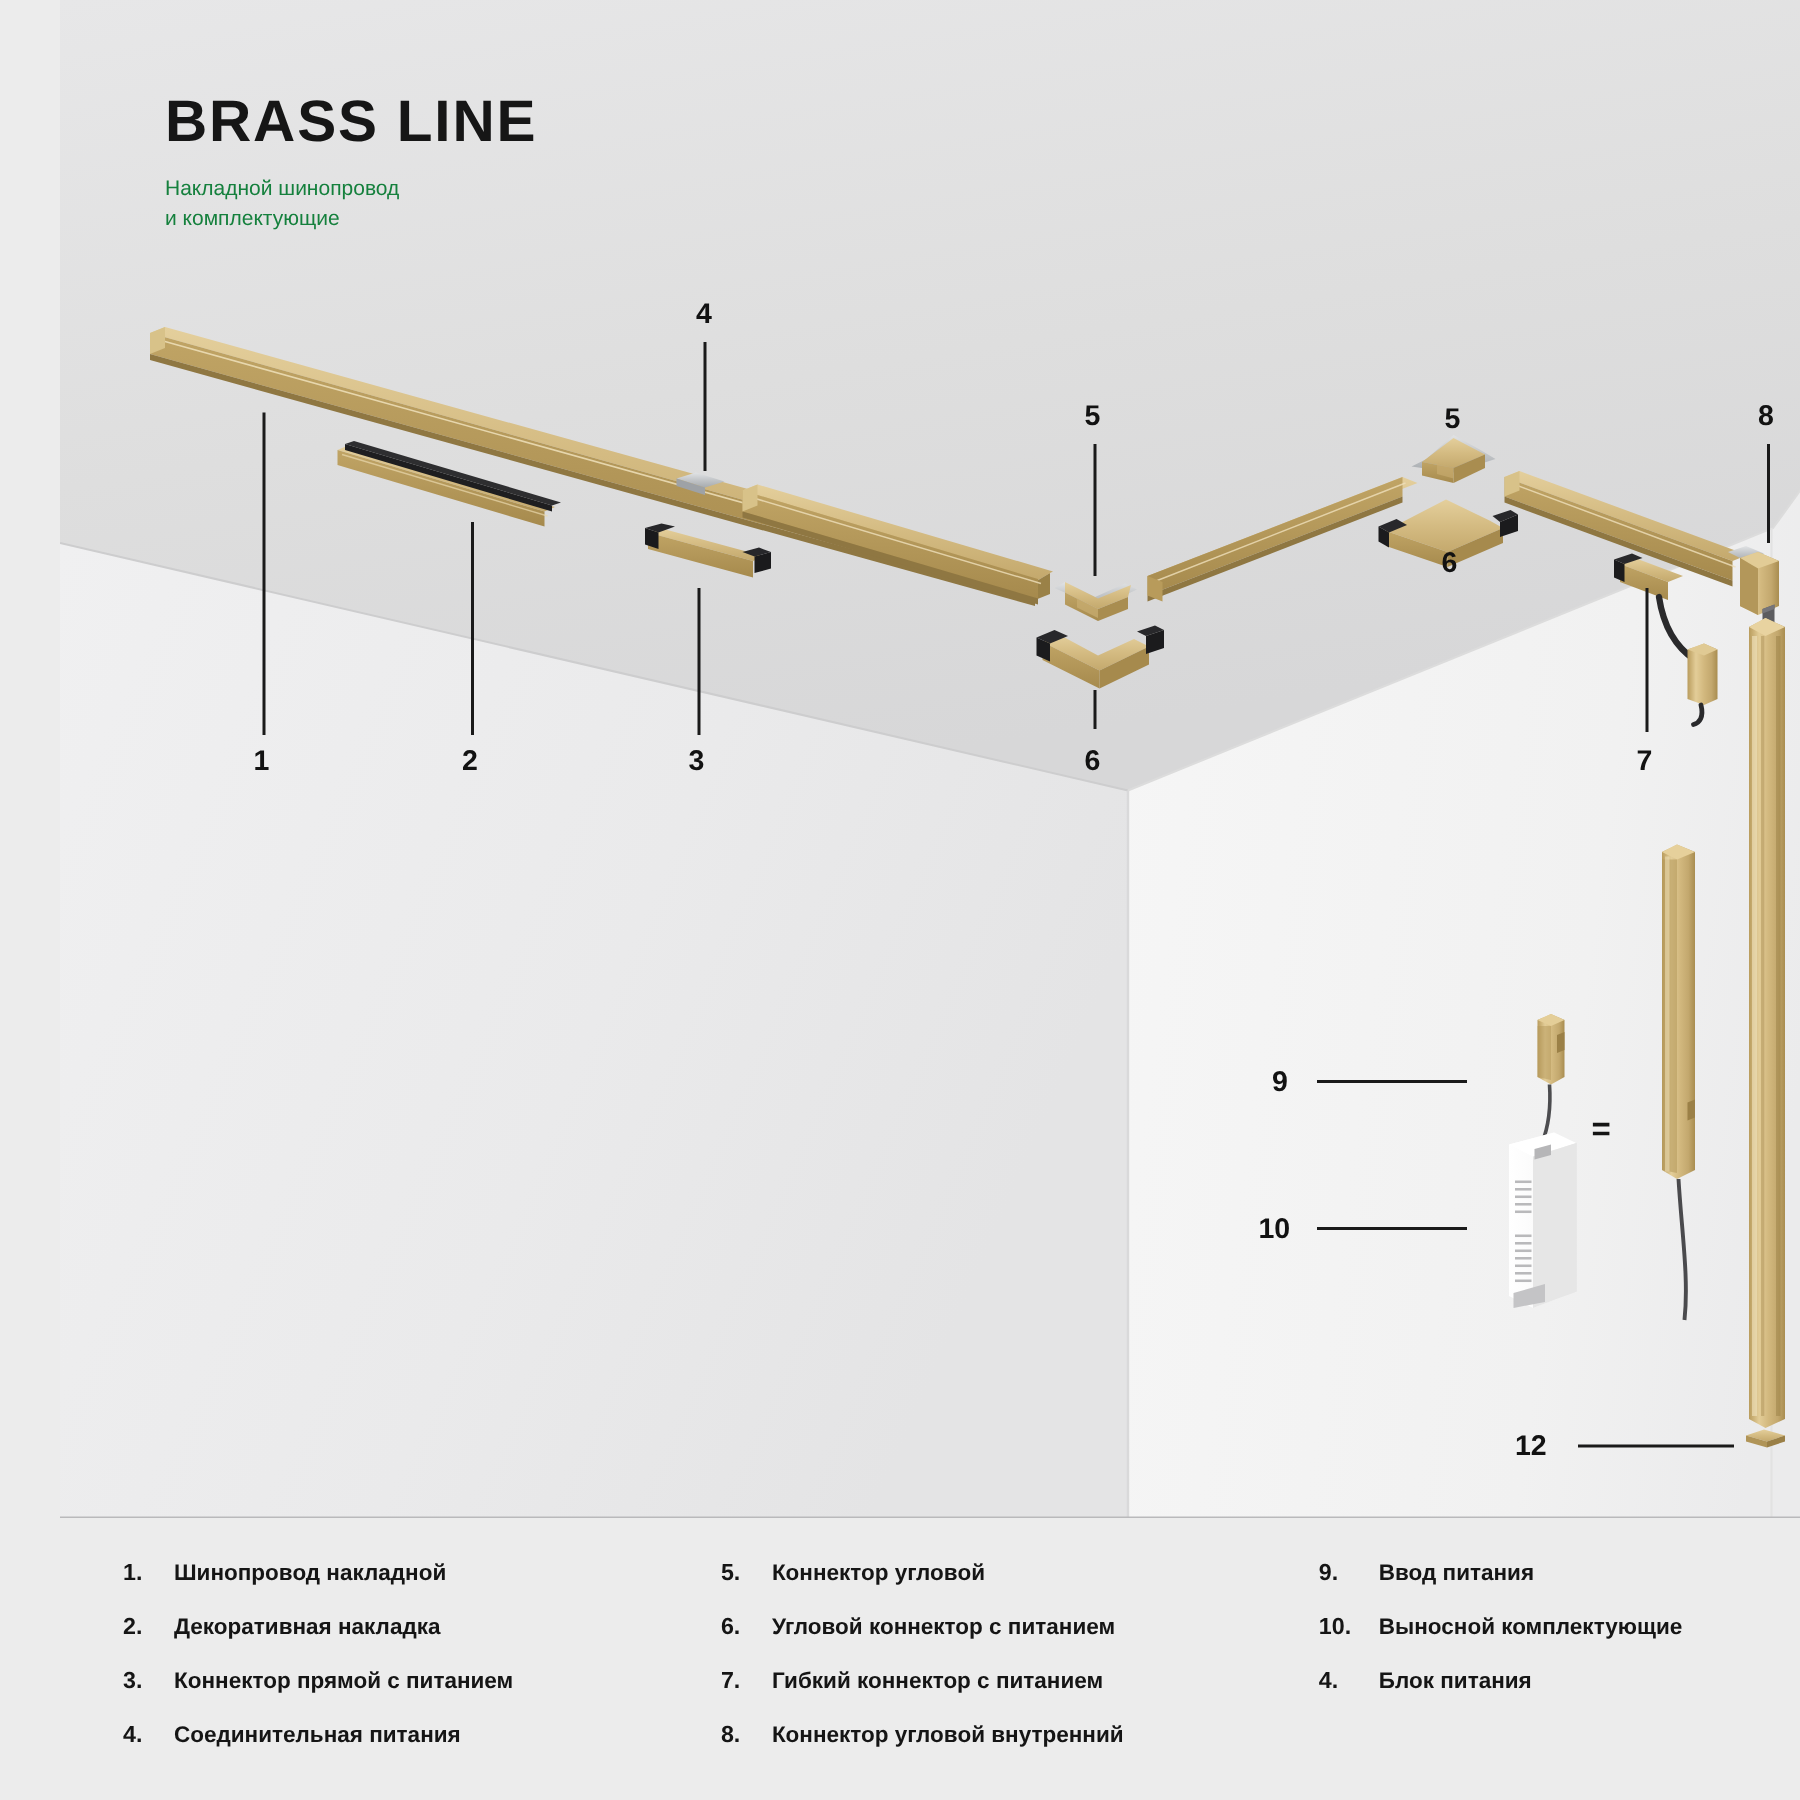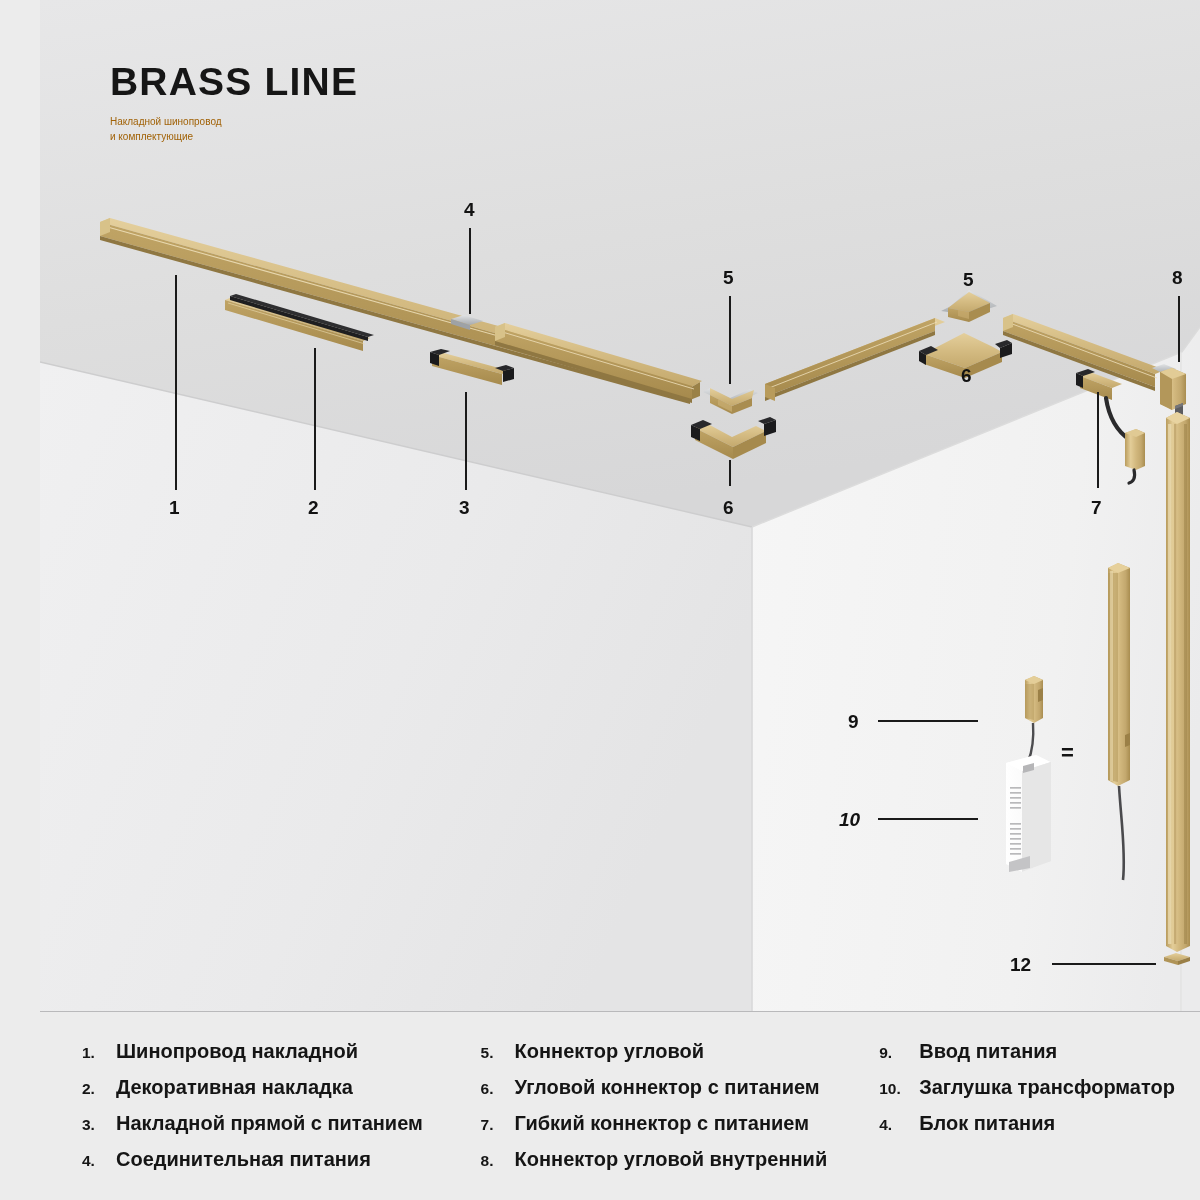--- a/index.html
+++ b/index.html
@@ -15,21 +15,21 @@
   #scene { position: absolute; left:0; top:0; width:1200px; height:1012px; overflow:hidden; }
   #scene svg { position:absolute; left:0; top:0; }
 
   
   #header { position:absolute; left:70px; top:62px; z-index:40; }
   #title {
     font-size: 39px; font-weight: 700; letter-spacing: 1.2px;
     color: #161616; line-height: 1;
   }
   #subtitle {
-    margin-top: 14px; font-size: 10px; color: #a16207;
+    margin-top: 14px; font-size: 14px; color: #15803d;
     line-height: 1.45; font-weight: 400;
   }
 
   
   .callout { position:absolute; z-index:35; }
   .cnum {
     position:absolute; font-size:19px; font-weight:700; color:#121212;
     line-height:1; white-space:nowrap;
   }
   .lead { position:absolute; background:#1a1a1a; }
@@ -51,21 +51,21 @@
   .lcol { display:flex; flex-direction:column; gap:0px; }
   .lcol.c1 { width:410px; }
   .lcol.c2 { width:410px; }
   .lcol.c3 { width:330px; }
   .lrow { display:flex; align-items:baseline; height:36px; }
   .lnum {
     font-size:15.5px; font-weight:700; color:#151515;
     width:34px; flex:0 0 34px;
   }
   .lcol.c3 .lnum { width:40px; flex:0 0 40px; }
-  .ltext { font-size:20px; font-weight:700; color:#151515; white-space:nowrap; }
+  .ltext { font-size:15px; font-weight:700; color:#151515; white-space:nowrap; }
 </style>
 </head>
 <body>
 
 <div id="page">
 
   <div id="scene">
     <svg width="1200" height="1012" viewBox="0 0 1200 1012">
       <defs>
         <linearGradient id="gCeil" x1="0" y1="0" x2="0.35" y2="1">
@@ -345,21 +345,21 @@
     <div class="cnum" style="left:1132px; top:268px;">8</div>
     <div class="lead v" style="left:1138px; top:296px; height:66px;"></div>
   </div>
 
   <div class="callout">
     <div class="cnum" style="left:808px; top:712px;">9</div>
     <div class="lead h" style="left:838px; top:720px; width:100px;"></div>
   </div>
 
   <div class="callout">
-    <div class="cnum" style="left:799px; top:810px;font-style:italic;">10</div>
+    <div class="cnum" style="left:799px; top:810px;">10</div>
     <div class="lead h" style="left:838px; top:818px; width:100px;"></div>
   </div>
 
   <div class="callout">
     <div class="cnum" style="left:1162px; top:710px;">11</div>
   </div>
 
   <div class="callout">
     <div class="cnum" style="left:970px; top:955px;">12</div>
     <div class="lead h" style="left:1012px; top:963px; width:104px;"></div>
@@ -374,21 +374,21 @@
       <div class="lrow">
         <span class="lnum">1.</span>
         <span class="ltext">Шинопровод накладной</span>
       </div>
       <div class="lrow">
         <span class="lnum">2.</span>
         <span class="ltext">Декоративная накладка</span>
       </div>
       <div class="lrow">
         <span class="lnum">3.</span>
-        <span class="ltext">Накладной прямой с питанием</span>
+        <span class="ltext">Коннектор прямой с питанием</span>
       </div>
       <div class="lrow">
         <span class="lnum">4.</span>
         <span class="ltext">Соединительная питания</span>
       </div>
     </div>
 
     <div class="lcol c2">
       <div class="lrow">
         <span class="lnum">5.</span>
@@ -408,21 +408,21 @@
       </div>
     </div>
 
     <div class="lcol c3">
       <div class="lrow">
         <span class="lnum">9.</span>
         <span class="ltext">Ввод питания</span>
       </div>
       <div class="lrow">
         <span class="lnum">10.</span>
-        <span class="ltext">Заглушка трансформатор</span>
+        <span class="ltext">Выносной комплектующие</span>
       </div>
       <div class="lrow">
         <span class="lnum">4.</span>
         <span class="ltext">Блок питания</span>
       </div>
     </div>
 
   </div>
 
 </div>

